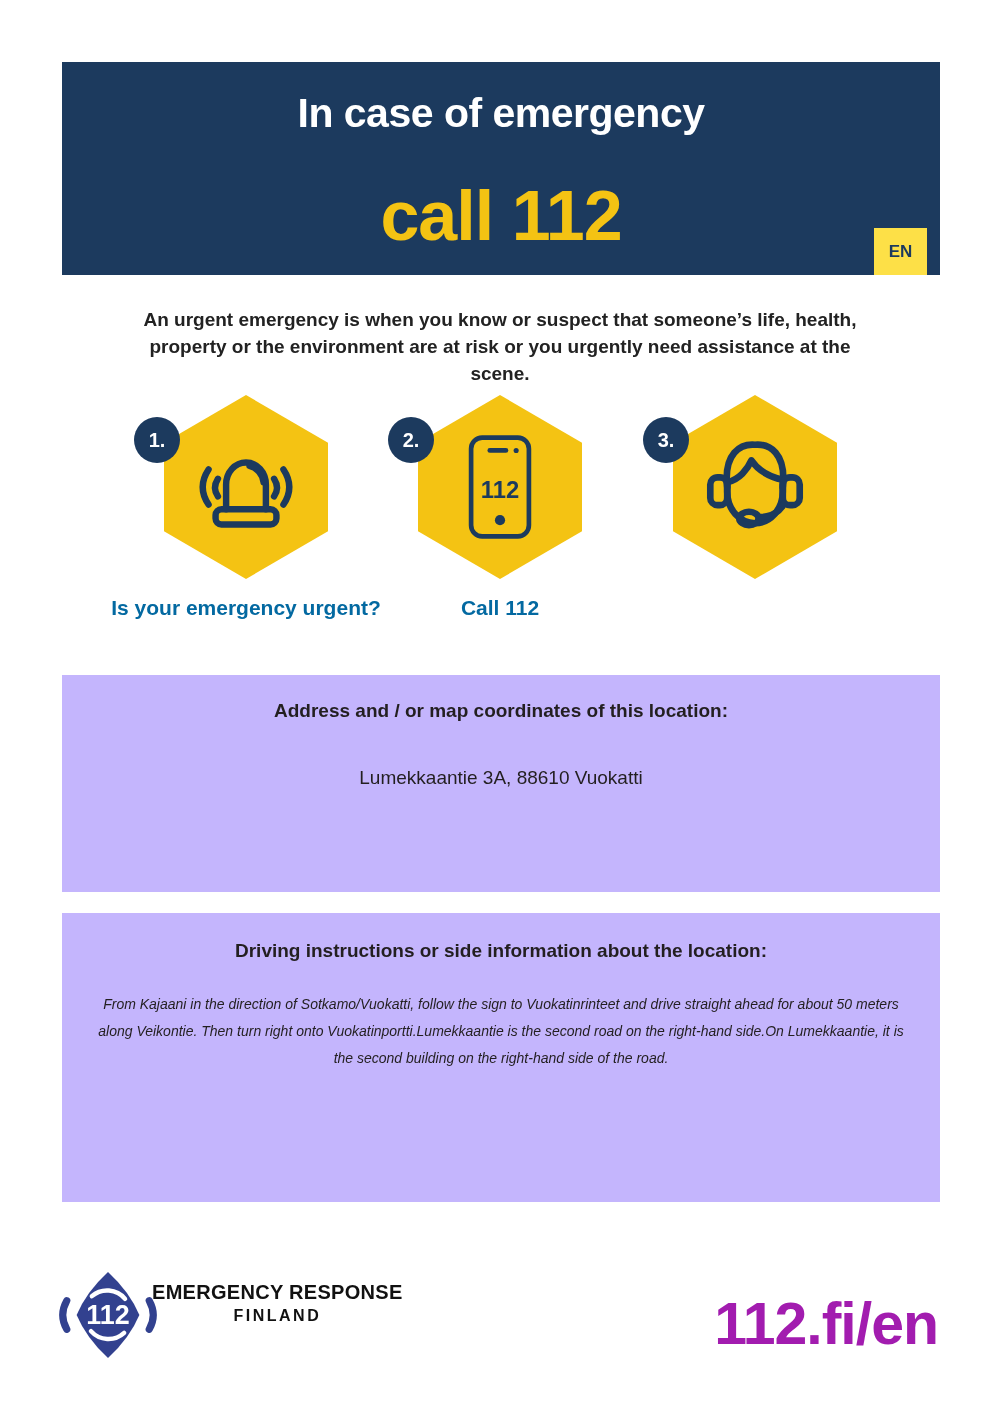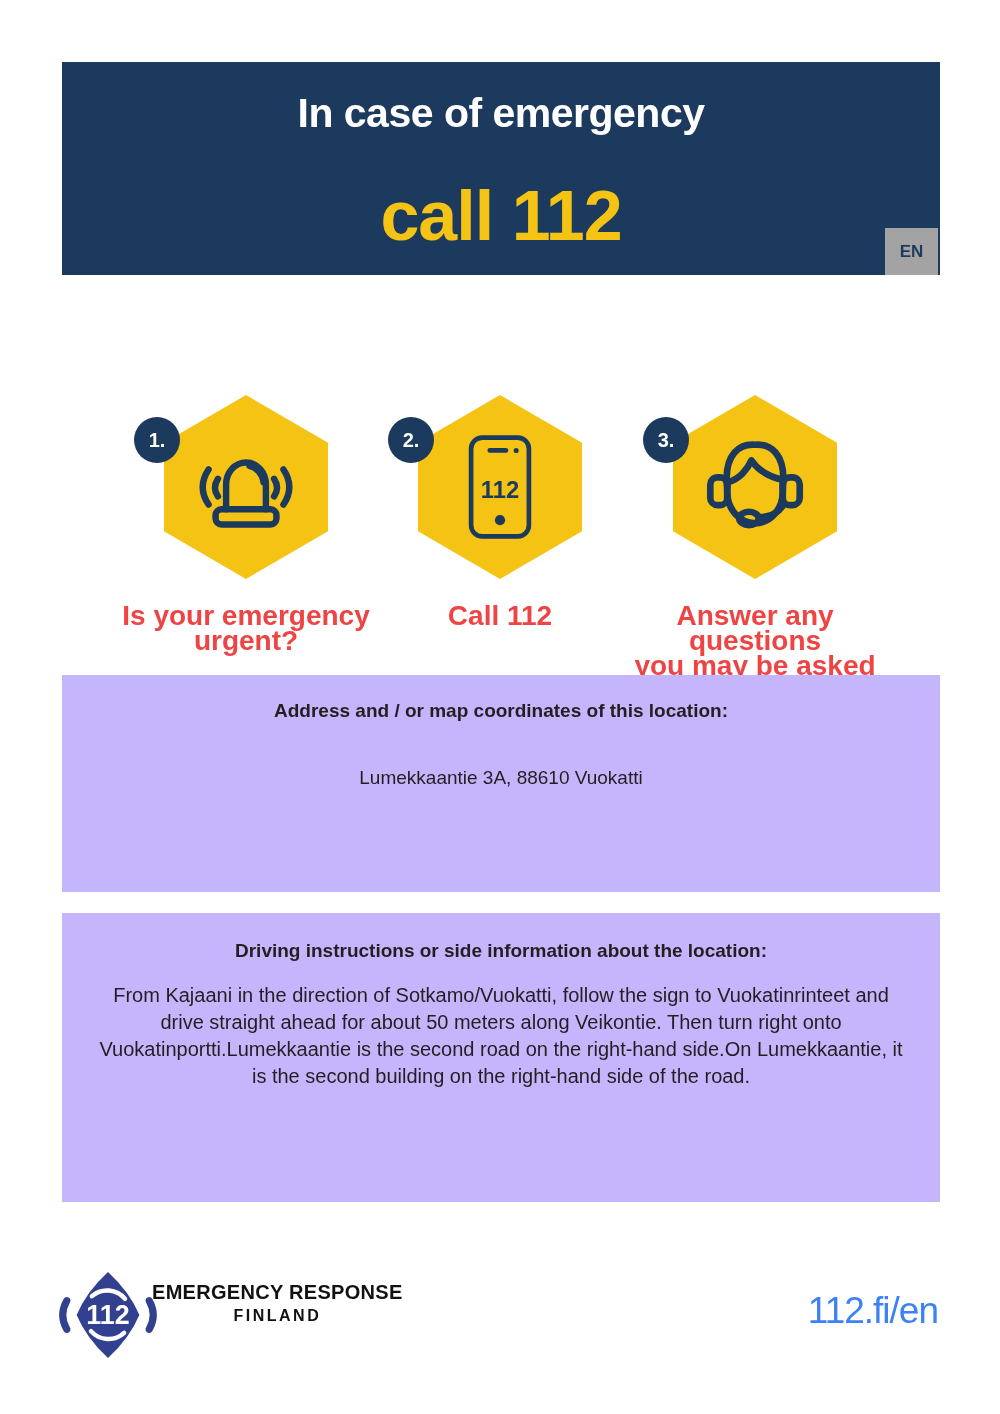--- a/index.html
+++ b/index.html
@@ -25,23 +25,23 @@
   }
   .hero-line1 {
     color: #ffffff; font-weight: 700; font-size: 41px; line-height: 50px;
     letter-spacing: -0.5px;
   }
   .hero-line2 {
     color: #f4c313; font-weight: 700; font-size: 70px; line-height: 80px;
     letter-spacing: -1px;
   }
   .lang-badge {
-    position: absolute; right: 2px; bottom: 0;
+    position: absolute; right: 13px; bottom: 0;
     width: 53px; height: 47px;
-    background: #a3a3a3;
+    background: #fde047;
     color: #1c3a5e; font-weight: 700; font-size: 17px;
     display: flex; align-items: center; justify-content: center;
   }
 
   
   .intro {
     position: absolute; left: 120px; top: 306px; width: 760px;
     text-align: center;
     font-weight: 700; font-size: 19px; line-height: 27px;
     color: #222222;
@@ -63,69 +63,70 @@
     position: absolute; left: 50%; top: 50%; transform: translate(-50%, -50%);
   }
   .num-badge {
     position: absolute; left: -30px; top: 22px;
     width: 46px; height: 46px; border-radius: 50%;
     background: #1c3a5e; color: #ffffff;
     font-weight: 700; font-size: 20px;
     display: flex; align-items: center; justify-content: center;
   }
   .step .caption {
-    margin-top: 24px;
-    font-weight: 700; font-size: 28px; line-height: 25px;
-    color: #ef4444;
+    margin-top: 16px;
+    font-weight: 700; font-size: 21px; line-height: 25px;
+    color: #0369a1;
     white-space: pre-line;
   }
 
   
   .info-box {
     position: absolute; left: 62px; width: 878px;
     background: #c4b5fd;
     text-align: center;
   }
   .address-box { top: 675px; height: 217px; padding-top: 24px; }
   .directions-box { top: 913px; height: 289px; padding-top: 26px; }
   .info-box h2 {
     font-weight: 700; font-size: 19px; line-height: 24px; color: #231f20;
   }
   .address-box .addr-line { margin-top: 42px; font-size: 19px; line-height: 26px; }
   .address-box .coord-line { font-size: 19px; line-height: 26px; }
   .directions-box .directions-body {
-    margin: 19px auto 0; width: 815px;
-    font-size: 20px; line-height: 27px;
+    margin: 28px auto 0; width: 815px;
+    font-size: 14px; line-height: 27px; font-style: italic;
   }
 
   
   .footer-logo { position: absolute; left: 56px; top: 1266px; }
   .agency { position: absolute; left: 152px; top: 1280px; text-align: center; color: #111111; }
   .agency .ag-line { font-weight: 700; font-size: 20px; line-height: 24px; letter-spacing: 0.3px; }
   .agency .ag-country { margin-top: 3px; font-weight: 700; font-size: 16px; letter-spacing: 2.5px; }
   .website {
     position: absolute; right: 62px; top: 1290px;
-    color: #3b82f6; font-weight: 400; font-size: 37px; letter-spacing: -1px;
+    color: #a21caf; font-weight: 700; font-size: 59px; letter-spacing: -1px;
   }
 
   svg .stroke { fill: none; stroke: #1c3a5e; stroke-width: 5.5; stroke-linecap: round; stroke-linejoin: round; }
   svg .fillnavy { fill: #1c3a5e; }
   svg .icontext { fill: #1c3a5e; font-weight: 700; font-family: "Liberation Sans", sans-serif; }
 </style>
 </head>
 <body>
 
 <div class="page">
 
   <header class="hero">
     <div class="hero-line1">In case of emergency</div>
     <div class="hero-line2">call 112</div>
     <div class="lang-badge">EN</div>
   </header>
 
+  <p class="intro">An urgent emergency is when you know or suspect that someone’s life, health, property or the environment are at risk or you urgently need assistance at the scene.</p>
 
   <div class="step step-1">
     <div class="hex-wrap">
       <div class="hex"></div>
       <svg class="hex-icon" width="118" height="110" viewBox="0 0 100 94">
         <path class="stroke" d="M33 66 V45 a17 19 0 0 1 34 0 V66"></path>
         <path class="stroke" d="M53 29 a16 16 0 0 1 12 14"></path>
         <rect class="stroke" x="24" y="66" width="52" height="13" rx="5"></rect>
         <path class="stroke" d="M18 32 q-10 15 0 30"></path>
         <path class="stroke" d="M26 40 q-5 8 0 15"></path>
@@ -165,22 +166,20 @@
         <path class="stroke" d="M27 44 C37 42 44 33 47 26 C53 35 64 40 73 42"></path>
         <rect class="stroke" x="13" y="40" width="14" height="23" rx="6"></rect>
         <rect class="stroke" x="73" y="40" width="14" height="23" rx="6"></rect>
         <ellipse class="stroke" cx="45" cy="74" rx="8" ry="5.5"></ellipse>
         <path class="stroke" d="M53 73 C63 73 70 69 74 62"></path>
       </svg>
       <div class="num-badge">
         <span>3.</span>
       </div>
     </div>
-    <div class="caption">Answer any questions
-you may be asked</div>
   </div>
 
   <section class="info-box address-box">
     <h2>Address and / or map coordinates of this location:</h2>
     <p class="addr-line">Lumekkaantie 3A, 88610 Vuokatti</p>
   </section>
 
   <section class="info-box directions-box">
     <h2>Driving instructions or side information about the location:</h2>
     <p class="directions-body">From Kajaani in the direction of Sotkamo/Vuokatti, follow the sign to Vuokatinrinteet and drive straight ahead for about 50 meters along Veikontie. Then turn right onto Vuokatinportti.Lumekkaantie is the second road on the right-hand side.On Lumekkaantie, it is the second building on the right-hand side of the road.</p>

